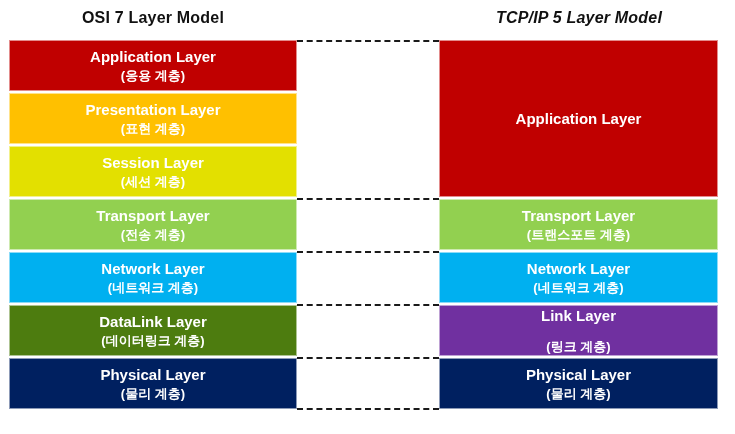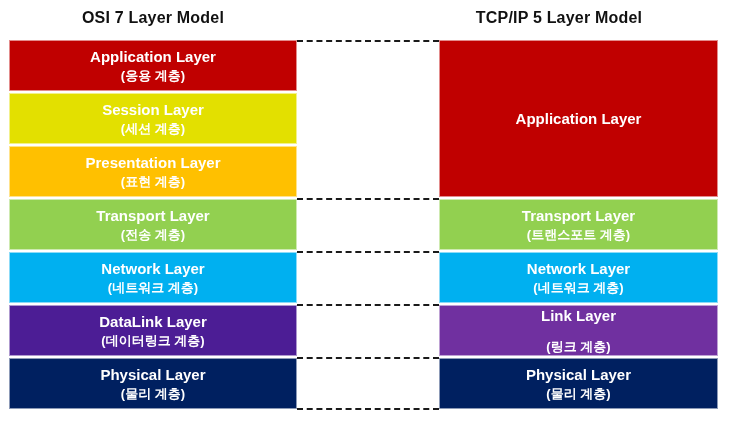--- a/index.html
+++ b/index.html
@@ -21,21 +21,21 @@
     top: 6px;
     height: 24px;
     line-height: 24px;
     text-align: center;
     font-size: 16px;
     font-weight: 700;
     color: #111111;
     letter-spacing: 0.2px;
   }
   .title-left  { left: 9px;   width: 288px; }
-  .title-right { left: 409px; width: 300px; }
+  .title-right { left: 429px; width: 300px; font-style: italic; }
 
   .stack {
     position: absolute;
     top: 40px;
     display: flex;
     flex-direction: column;
     gap: 2px;
   }
   .stack-left  { left: 9px;   width: 288px; }
   .stack-right { left: 439px; width: 279px; }
@@ -85,37 +85,37 @@
 <div class="canvas">
 
   <div class="col-title title-left">OSI 7 Layer Model</div>
   <div class="col-title title-right">TCP/IP 5 Layer Model</div>
 
   <div class="stack stack-left">
     <div class="block h1" style="background: rgb(192, 0, 0);">
       <div class="en">Application Layer</div>
       <div class="kr">(응용 계층)</div>
     </div>
+    <div class="block h1" style="background: rgb(255, 192, 0);">
+      <div class="en">Presentation Layer</div>
+      <div class="kr">(표현 계층)</div>
+    </div>
     <div class="block h1" style="background: rgb(227, 224, 0);">
       <div class="en">Session Layer</div>
       <div class="kr">(세션 계층)</div>
-    </div>
-    <div class="block h1" style="background: rgb(255, 192, 0);">
-      <div class="en">Presentation Layer</div>
-      <div class="kr">(표현 계층)</div>
     </div>
     <div class="block h1" style="background: rgb(146, 208, 80);">
       <div class="en">Transport Layer</div>
       <div class="kr">(전송 계층)</div>
     </div>
     <div class="block h1" style="background: rgb(0, 176, 240);">
       <div class="en">Network Layer</div>
       <div class="kr">(네트워크 계층)</div>
     </div>
-    <div class="block h1" style="background: #4c1d95;">
+    <div class="block h1" style="background: #4d7c0f;">
       <div class="en">DataLink Layer</div>
       <div class="kr">(데이터링크 계층)</div>
     </div>
     <div class="block h1" style="background: rgb(0, 32, 96);">
       <div class="en">Physical Layer</div>
       <div class="kr">(물리 계층)</div>
     </div>
   </div>
 
   <div class="stack stack-right">

